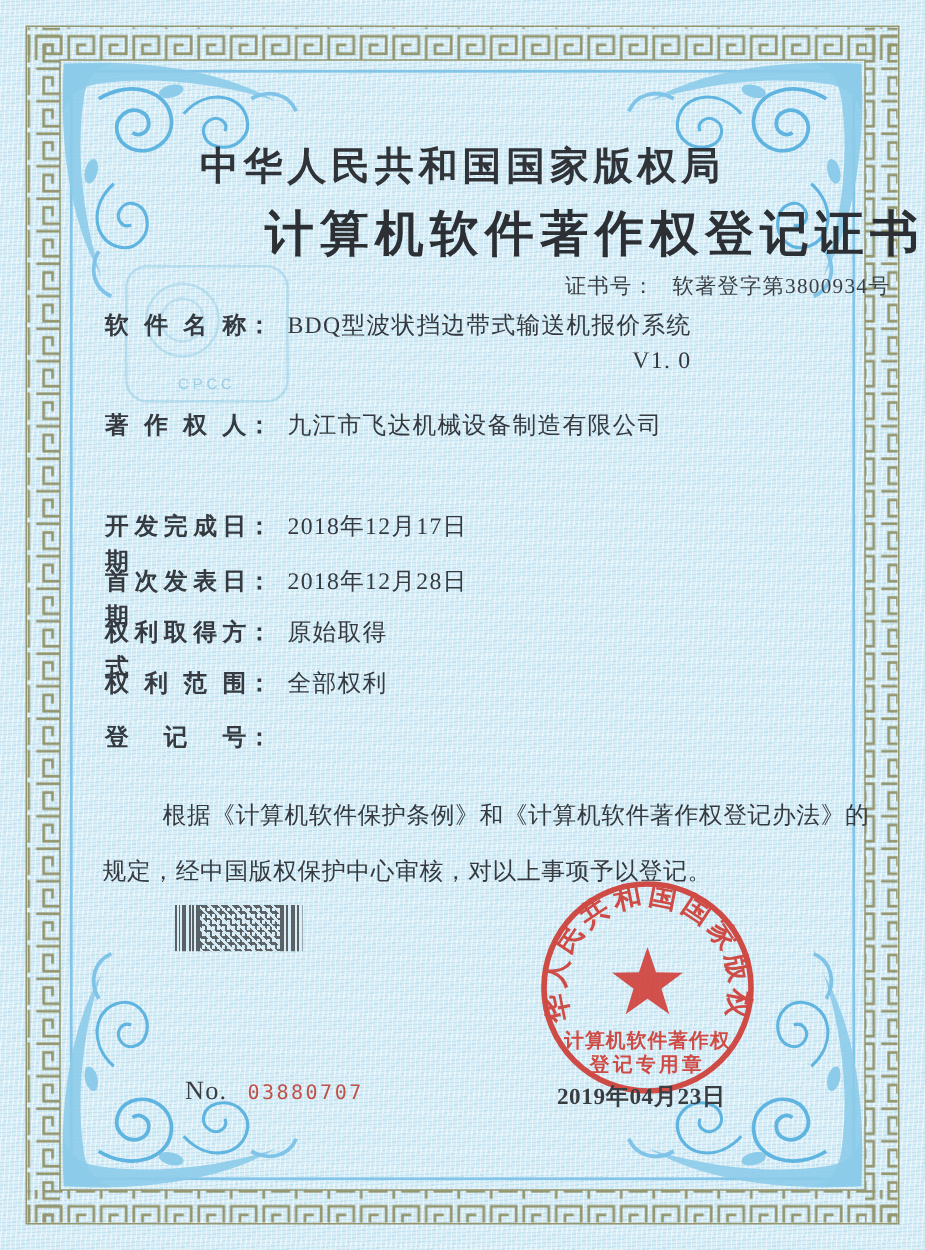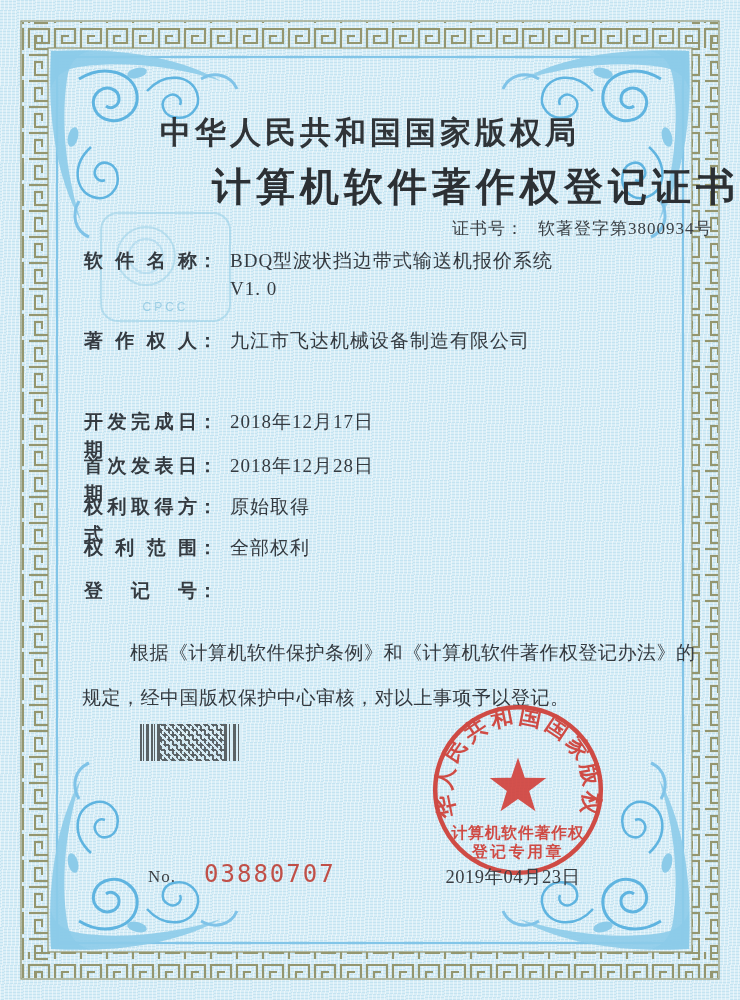--- a/index.html
+++ b/index.html
@@ -18,21 +18,21 @@
     font-size:31px; font-weight:600; letter-spacing:4px; color:#303438; z-index:2;}
   .cert-title{position:absolute; top:160px; left:0; width:100%; text-align:right;
     font-size:39px; font-weight:700; letter-spacing:5px; color:#2c3034; z-index:2;}
   .certno{position:absolute; top:217px; left:452px; font-size:17px; letter-spacing:1px; z-index:2; color:#3a3f44;}
   .certno .lbl{margin-right:14px;}
 
   .frow{position:absolute; left:84px; display:flex; align-items:flex-start; z-index:2;
     font-size:19px; font-weight:600; letter-spacing:1px; color:#343a40; line-height:28px;}
   .flabel{display:inline-block; width:114px; text-align:justify; text-align-last:justify;}
   .fcolon{display:inline-block;}
-  .fvalue{margin-left:12px; font-weight:400; letter-spacing:1px;}
+  .fvalue{margin-left:12px; font-weight:400; letter-spacing:1px;text-align:right;}
   .fvalue .vline{line-height:28px;}
 
   .statement{position:absolute; left:82px; top:630px; width:610px; z-index:2;
     font-size:19px; line-height:45px; letter-spacing:.5px; color:#343a40; white-space:nowrap;}
   .statement .l1{text-indent:30px;padding-left:18px;}
 
   .barcode{position:absolute; left:140px; top:724px; width:102px; height:37px; display:flex; z-index:2; opacity:.88;}
   .bc-left{width:20px; height:100%;
     background:repeating-linear-gradient(90deg,#4a4f52 0 2px,#d9eef7 2px 3px,#4a4f52 3px 4px,#d9eef7 4px 6px,#4a4f52 6px 9px,#d9eef7 9px 11px);}
   .bc-mid{flex:1; height:100%;
@@ -47,26 +47,26 @@
     border:2px solid rgba(150,205,230,.55); border-radius:18px;padding-left:37px;}
   .wm-circle{position:absolute; left:14px; top:12px; width:56px; height:56px; border-radius:50%;
     border:2px solid rgba(150,205,230,.5);}
   .wm-circle-inner{position:absolute; left:26px; top:24px; width:32px; height:32px; border-radius:50%;
     border:2px solid rgba(150,205,230,.45);}
   .wm-text{position:absolute; bottom:6px; left:0; width:100%; text-align:center;
     font-family:"Liberation Sans",sans-serif; font-size:12px; letter-spacing:3px; color:rgba(140,198,224,.8);}
 
   .seal{position:absolute; left:428px; top:700px; width:180px; height:180px; z-index:2; opacity:.9;}
   .seal-date{position:absolute; left:434px; top:864px; width:158px; text-align:center; z-index:3;
-    font-size:18.5px; letter-spacing:.5px; color:#383d42; font-weight:400;}
+    font-size:18.5px; letter-spacing:.5px; color:#383d42; font-weight:700;}
 
   .serial{position:absolute; left:148px; top:860px; z-index:2; display:flex; align-items:baseline;}
-  .serial-prefix{font-size:17px; color:#3a3f44; letter-spacing:1px;text-align:right;}
-  .serial-number{margin-left:28px; font-family:"DejaVu Sans Mono","Liberation Mono",monospace;
-    font-size:24px; letter-spacing:2px; color:#c05048;}
+  .serial-prefix{font-size:21px; color:#3a3f44; letter-spacing:1px;text-align:right;}
+  .serial-number{margin-left:16px; font-family:"DejaVu Sans Mono","Liberation Mono",monospace;
+    font-size:16px; letter-spacing:2px; color:#c05048;}
 </style>
 </head>
 <body>
 
 <div class="page">
 
   <svg class="frame-svg" width="740" height="1000" viewBox="0 0 740 1000" aria-hidden="true">
     <defs>
       <pattern id="gk" width="26" height="26" patternUnits="userSpaceOnUse">
         <path d="M3,23 V3 H23 V17 H10 V10 H17" fill="none" stroke="#94966f" stroke-width="2.2"></path>

